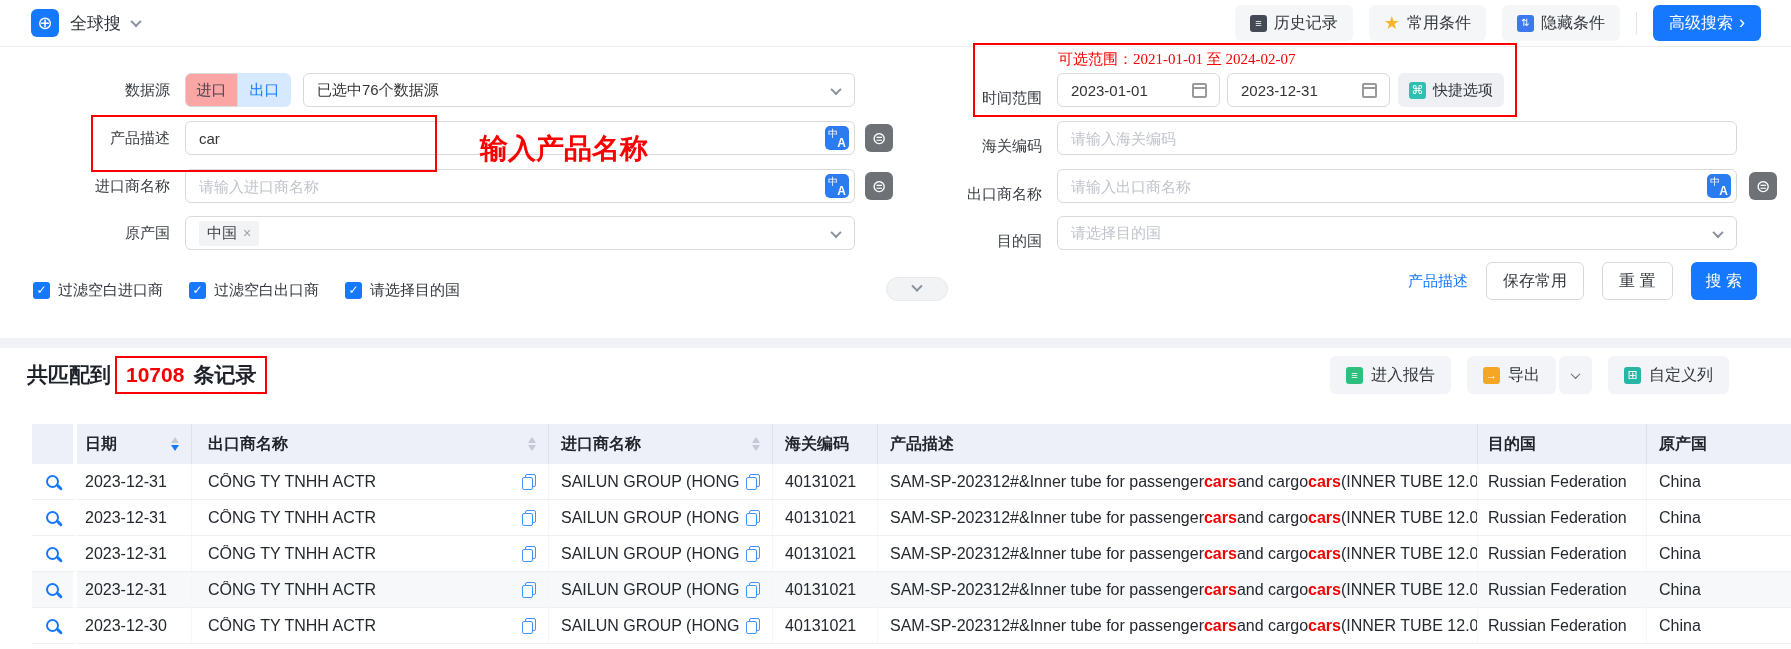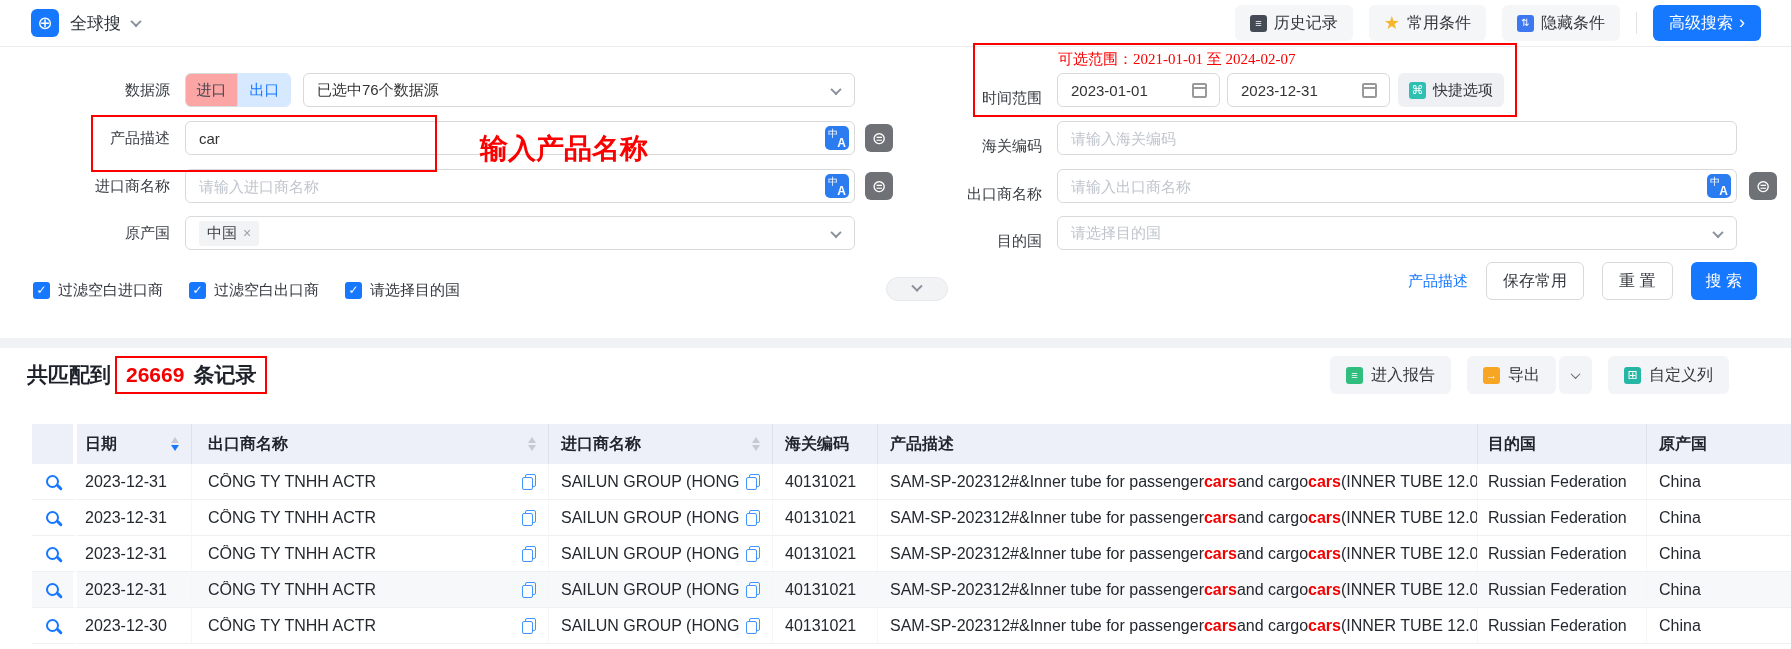--- a/index.html
+++ b/index.html
@@ -293,21 +293,21 @@
     </div>
   </section>
 
   <div class="gap"></div>
 
   <section class="results-card">
     <div class="results-head">
       <div class="summary">
         <span>共匹配到</span>
         <span class="count-box">
-          <span class="count">26669</span>
+          <span class="count">10708</span>
           <span>条记录</span>
         </span>
       </div>
       <div class="ra-group">
         <button class="ra-btn">
           <span class="sq-ic ic-report">≡</span>
           <span>进入报告</span>
         </button>
         <button class="ra-btn">
           <span class="sq-ic ic-export">→</span>

